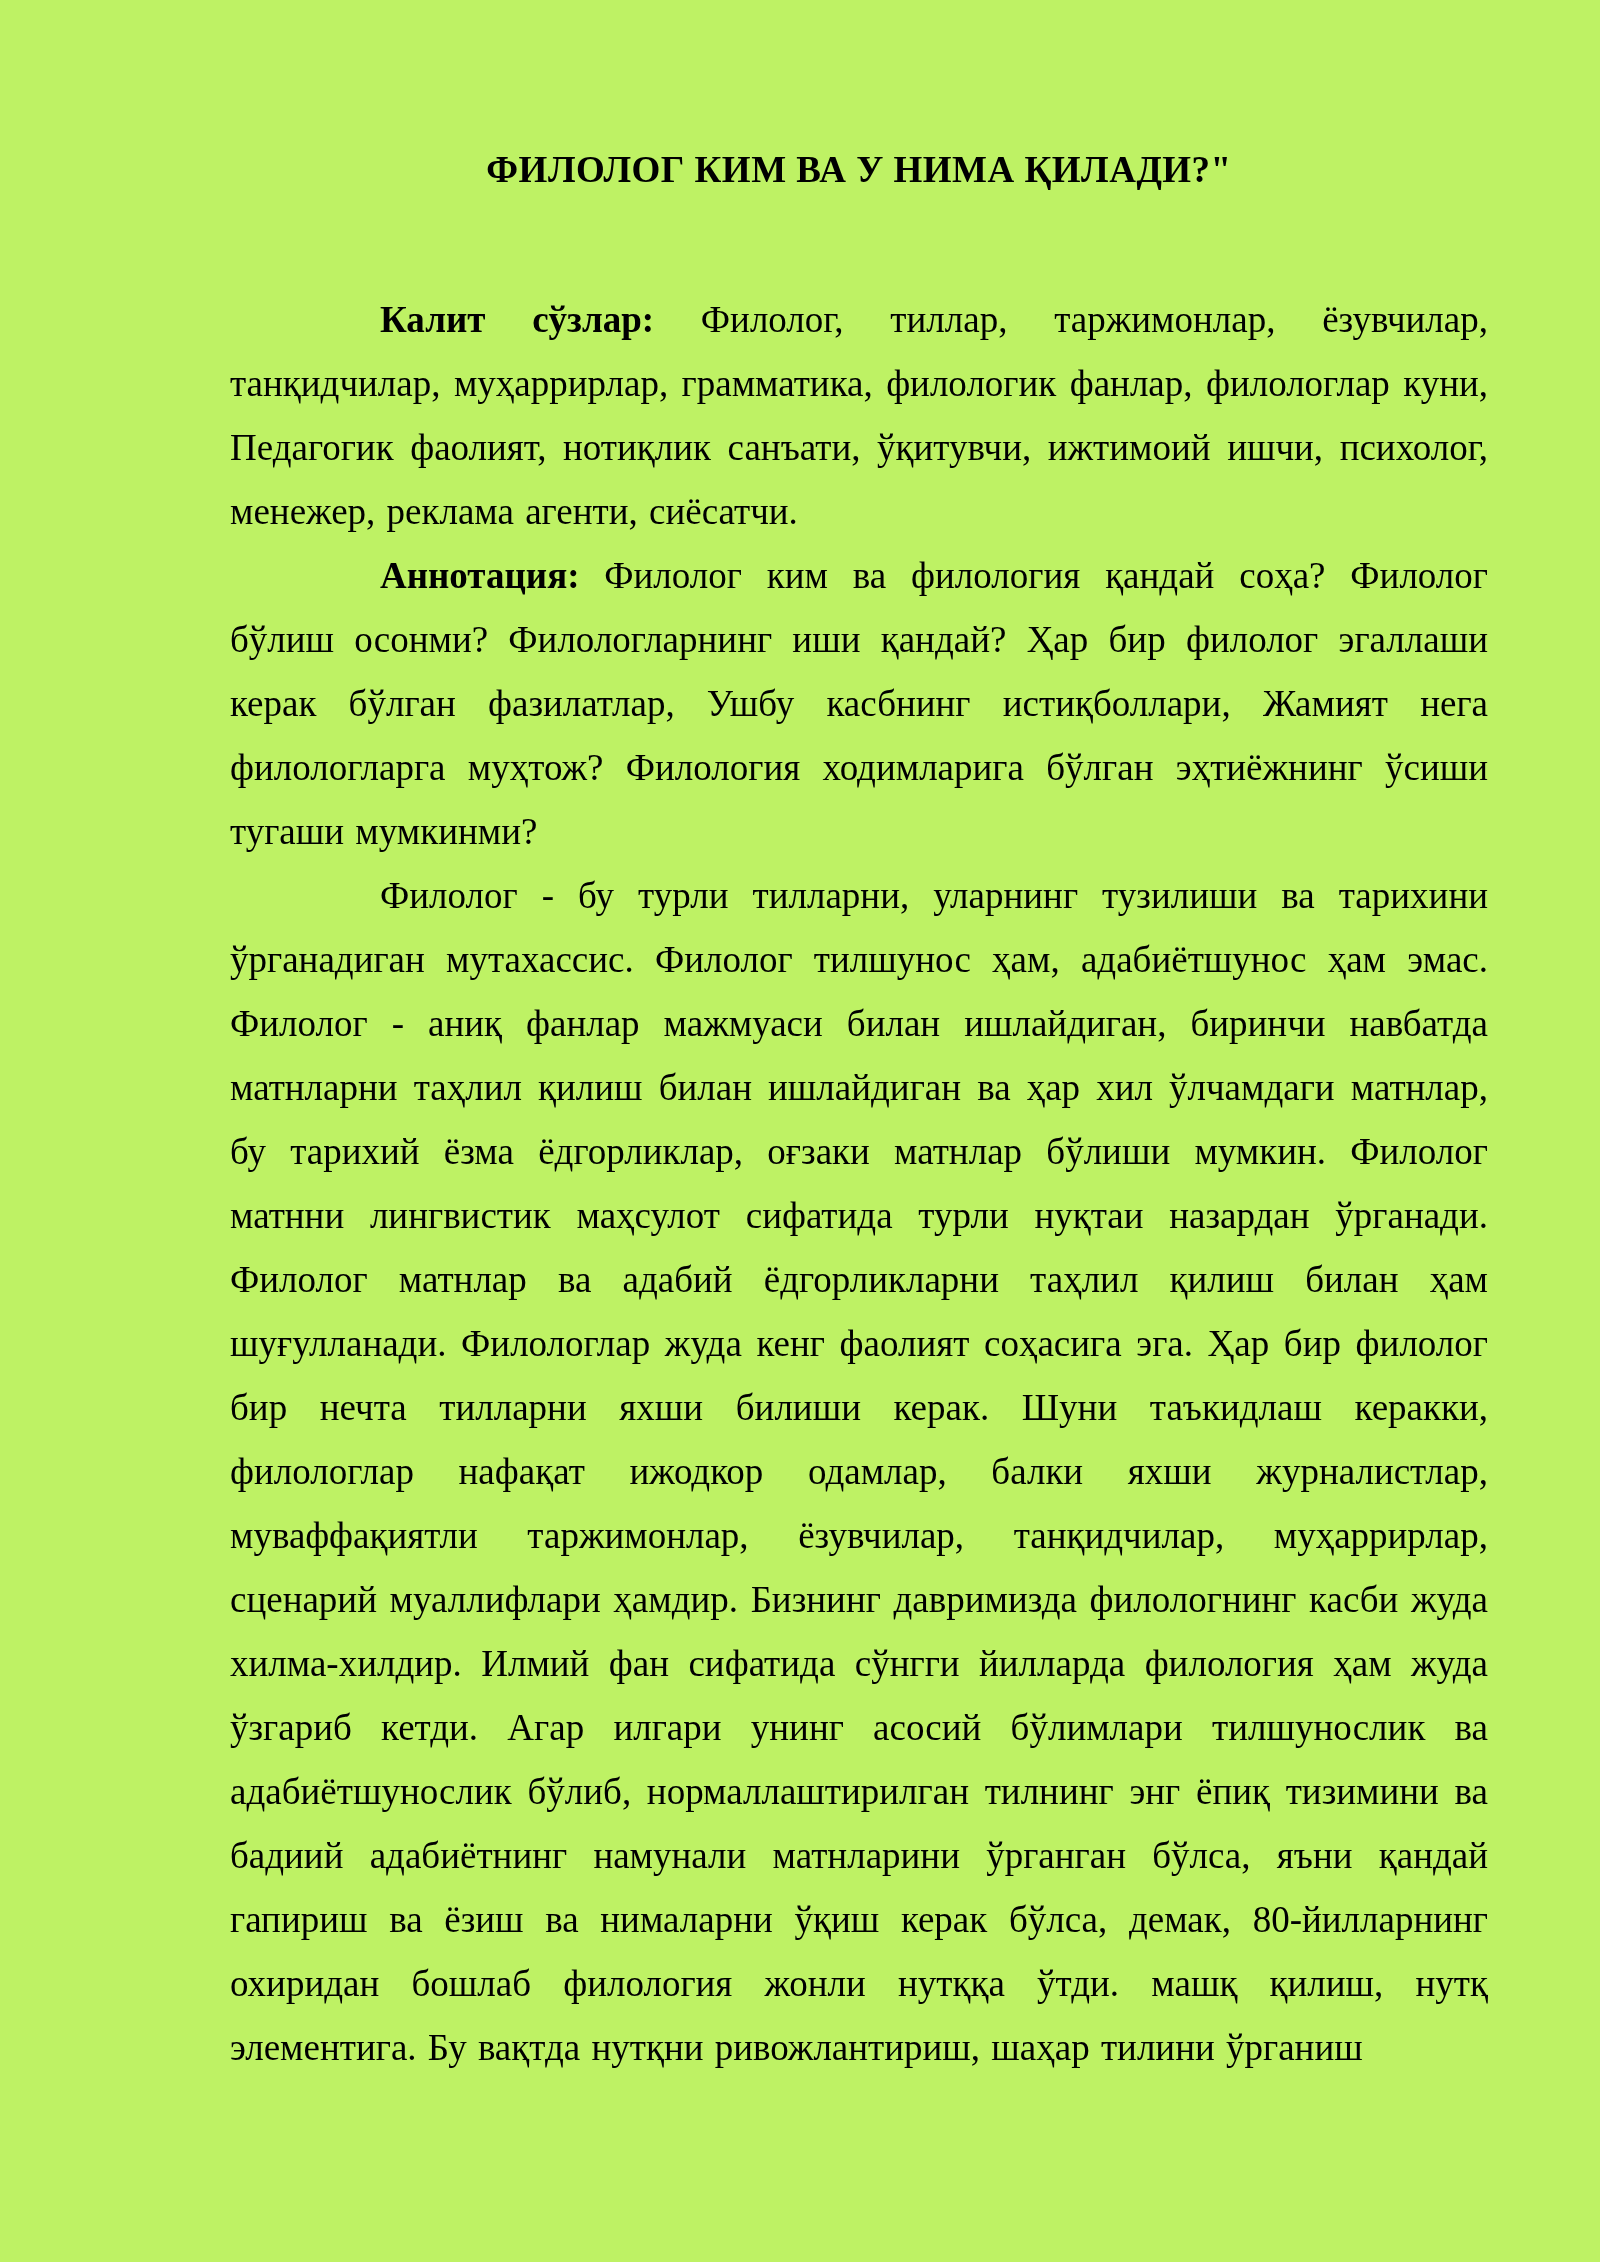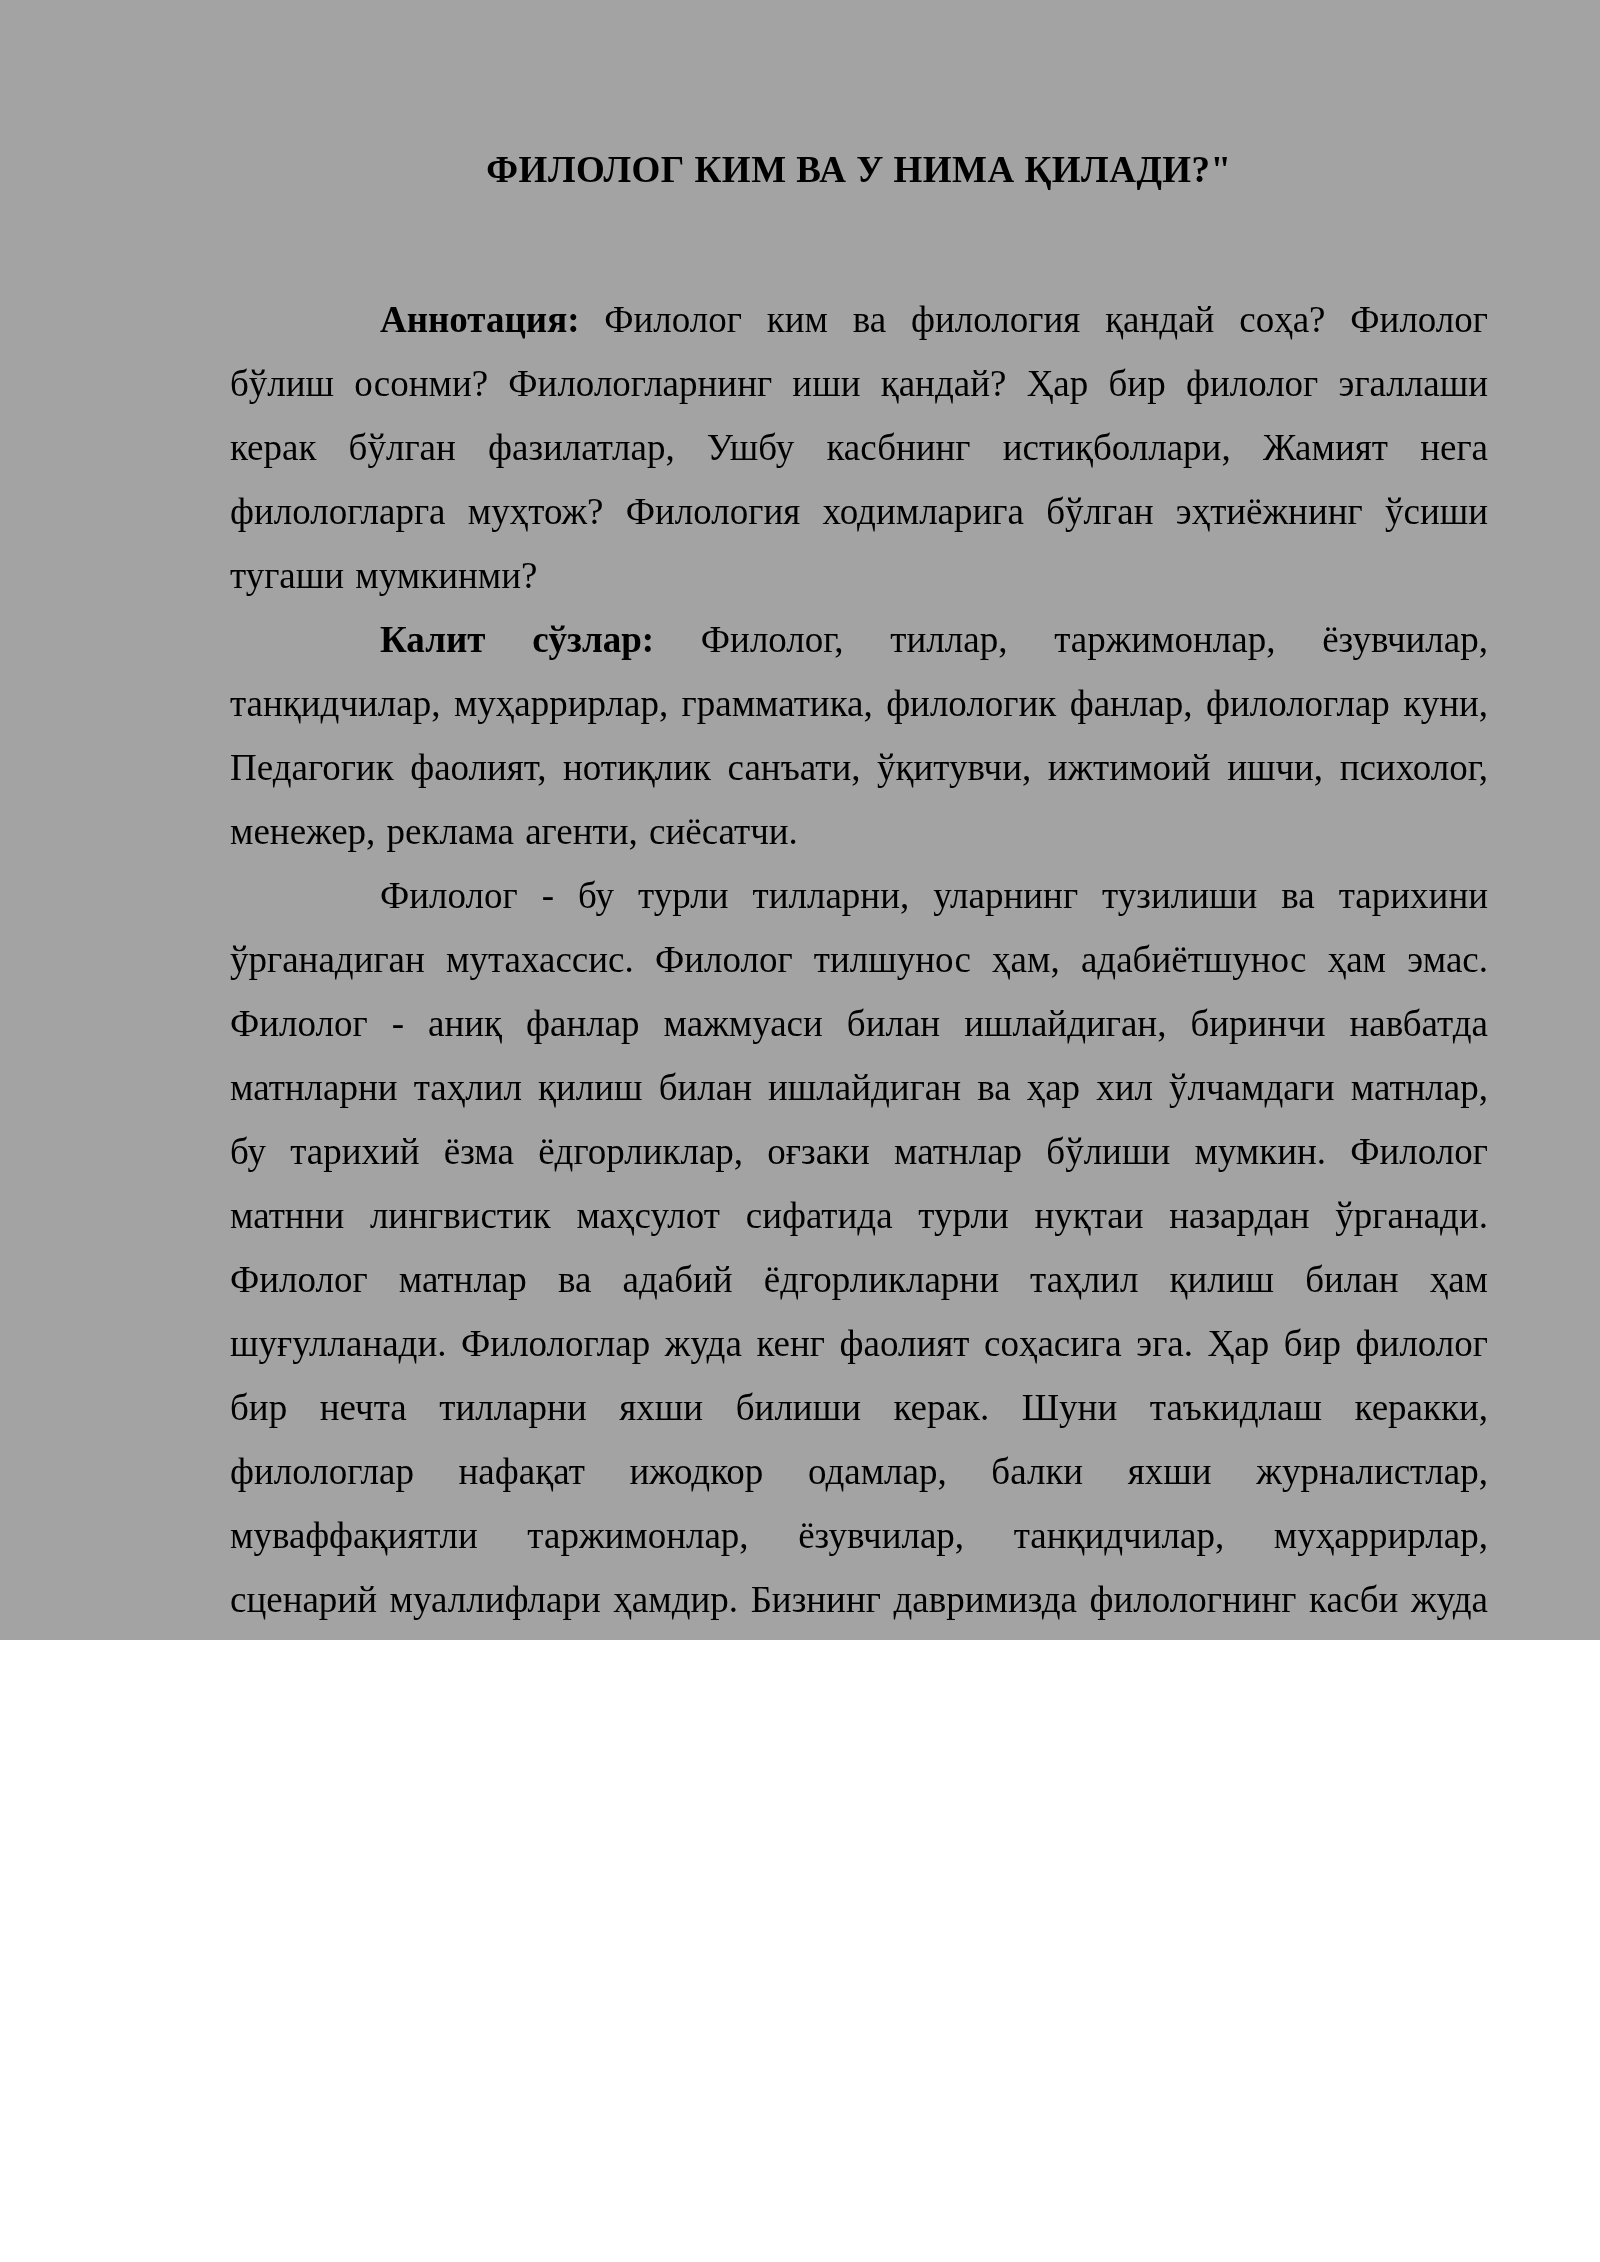--- a/index.html
+++ b/index.html
@@ -3,22 +3,22 @@
 <meta charset="utf-8">
 <style>
   html, body {
     margin: 0;
     padding: 0;
     background: #ffffff;
   }
   .page {
     position: relative;
     width: 1600px;
-    height: 1640px;
-    background: #a3a3a3;
+    height: 2262px;
+    background: #bef264;
     box-sizing: border-box;
     padding: 138px 112px 0 230px;
     font-family: "Liberation Serif", "DejaVu Serif", serif;
     color: #000000;
     overflow: hidden;
   }
   .doc-title {
     font-size: 37px;
     line-height: 64px;
     font-weight: bold;
@@ -38,19 +38,19 @@
     font-weight: bold;
   }
 </style>
 </head>
 <body>
 
 <div class="page">
 
   <h1 class="doc-title">ФИЛОЛОГ КИМ ВА У НИМА ҚИЛАДИ?"</h1>
 
+  <p class="para"><b>Калит сўзлар:</b> <span>Филолог, тиллар, таржимонлар, ёзувчилар, танқидчилар, муҳаррирлар, грамматика, филологик фанлар, филологлар куни, Педагогик фаолият, нотиқлик санъати, ўқитувчи, ижтимоий ишчи, психолог, менежер, реклама агенти, сиёсатчи.</span></p>
+
   <p class="para"><b>Аннотация:</b> <span>Филолог ким ва филология қандай соҳа? Филолог бўлиш осонми? Филологларнинг иши қандай? Ҳар бир филолог эгаллаши керак бўлган фазилатлар, Ушбу касбнинг истиқболлари, Жамият нега филологларга муҳтож? Филология ходимларига бўлган эҳтиёжнинг ўсиши тугаши мумкинми?</span></p>
-
-  <p class="para"><b>Калит сўзлар:</b> <span>Филолог, тиллар, таржимонлар, ёзувчилар, танқидчилар, муҳаррирлар, грамматика, филологик фанлар, филологлар куни, Педагогик фаолият, нотиқлик санъати, ўқитувчи, ижтимоий ишчи, психолог, менежер, реклама агенти, сиёсатчи.</span></p>
 
   <p class="para"><span>Филолог - бу турли тилларни, уларнинг тузилиши ва тарихини ўрганадиган мутахассис. Филолог тилшунос ҳам, адабиётшунос ҳам эмас. Филолог - аниқ фанлар мажмуаси билан ишлайдиган, биринчи навбатда матнларни таҳлил қилиш билан ишлайдиган ва ҳар хил ўлчамдаги матнлар, бу тарихий ёзма ёдгорликлар, оғзаки матнлар бўлиши мумкин. Филолог матнни лингвистик маҳсулот сифатида турли нуқтаи назардан ўрганади. Филолог матнлар ва адабий ёдгорликларни таҳлил қилиш билан ҳам шуғулланади. Филологлар жуда кенг фаолият соҳасига эга. Ҳар бир филолог бир нечта тилларни яхши билиши керак. Шуни таъкидлаш керакки, филологлар нафақат ижодкор одамлар, балки яхши журналистлар, муваффақиятли таржимонлар, ёзувчилар, танқидчилар, муҳаррирлар, сценарий муаллифлари ҳамдир. Бизнинг давримизда филологнинг касби жуда хилма-хилдир. Илмий фан сифатида сўнгги йилларда филология ҳам жуда ўзгариб кетди. Агар илгари унинг асосий бўлимлари тилшунослик ва адабиётшунослик бўлиб, нормаллаштирилган тилнинг энг ёпиқ тизимини ва бадиий адабиётнинг намунали матнларини ўрганган бўлса, яъни қандай гапириш ва ёзиш ва нималарни ўқиш керак бўлса, демак, 80-йилларнинг охиридан бошлаб филология жонли нутққа ўтди. машқ қилиш, нутқ элементига. Бу вақтда нутқни ривожлантириш, шаҳар тилини ўрганиш</span></p>
 
 </div>
 
 </body></html>

